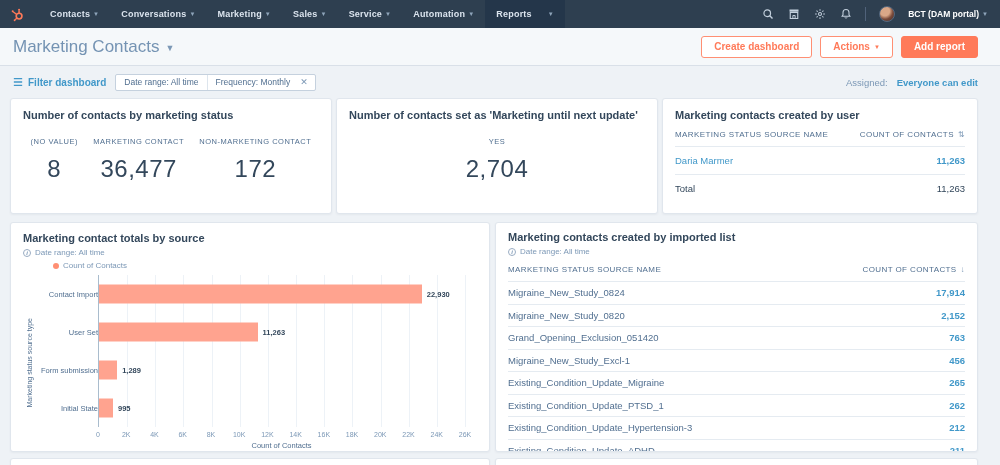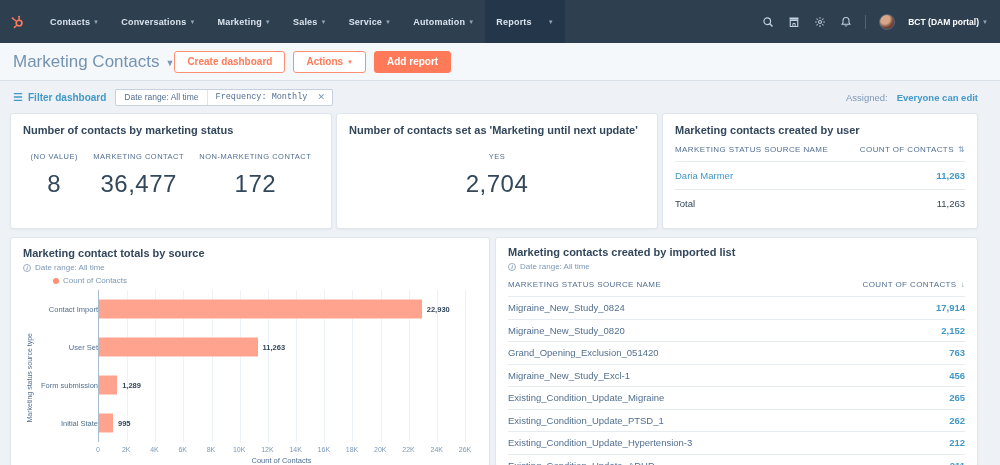--- a/index.html
+++ b/index.html
@@ -1,54 +1,54 @@
 <!DOCTYPE html>
 <html><head>
 <meta charset="utf-8">
 <style>
   * { margin:0; padding:0; box-sizing:border-box; }
   html,body { width:1000px; height:465px; overflow:hidden; background:#eef2f6;
               font-family:"Liberation Sans", sans-serif; }
 
   
-  .topnav { height:43px; background:#2e3f50; display:flex; align-items:stretch; padding:0 12px 0 10px; }
+  .topnav { height:28px; background:#2e3f50; display:flex; align-items:stretch; padding:0 12px 0 10px; }
   .logo { display:flex; align-items:center; margin-right:14px; }
   .navitems { display:flex; align-items:stretch; }
   .navitem { display:flex; align-items:center; gap:3px; padding:0 11px; color:#dbe4ee;
              font-size:9px; font-weight:700; letter-spacing:.2px; cursor:pointer; }
   .navitem.active { background:#24364a;gap:16px; }
   .chev { font-size:6px; color:#8ea4ba; line-height:1; }
   .navspacer { flex:1; }
   .navright { display:flex; align-items:center; gap:13px; }
   .nav-ic { width:13px; height:13px; display:flex; align-items:center; justify-content:center; cursor:pointer; }
   .nav-ic svg { width:12px; height:12px; }
   .navdivider { width:1px; height:14px; background:#50627a; }
   .avatar { width:16px; height:16px; border-radius:50%; cursor:pointer;
             background:radial-gradient(circle at 35% 30%, #d9a788 0 35%, #7a4a3a 60%, #3c2b28 100%); border:1px solid #55687f;}
   .portal { color:#fff; font-size:8.5px; font-weight:700; display:flex; align-items:center; gap:3px; cursor:pointer; }
 
   
   .pagehead { height:38px; background:#f5f8fa; display:flex; align-items:center;
-              justify-content:flex-start; padding:0 34px 0 13px; border-bottom:1px solid #d9e0e8; }
+              justify-content:space-between; padding:0 22px 0 13px; border-bottom:1px solid #d9e0e8; }
   .pagetitle { display:flex; align-items:center; gap:6px; font-size:17px; color:#7493b3; cursor:pointer; }
   .pagetitle .caret { font-size:9px; color:#7c98b6; margin-top:2px; }
   .headbtns { display:flex; gap:8px; }
   .btn { height:22px; padding:0 12px; font-size:10px; font-weight:600; border-radius:3px;
          display:flex; align-items:center; gap:4px; cursor:pointer;
          font-family:"Liberation Sans", sans-serif; }
   .btn.outline { background:#fff; border:1px solid #ff8f73; color:#ff7a59; }
   .btn.primary { background:#ff7a59; border:1px solid #ff7a59; color:#fff; }
 
   
   .filterrow { height:32px; display:flex; align-items:center; gap:9px; padding:0 22px 0 13px; }
   .filterlink { display:flex; align-items:flex-start; gap:5px; color:#4198c9; font-size:10px; font-weight:600; cursor:pointer; }
   .pill { display:flex; align-items:center; background:#fff; border:1px solid #c5d1de; border-radius:2px;
           font-size:8.5px; color:#516f90; height:17px; cursor:pointer; }
   .pillseg { padding:0 8px; display:flex; align-items:center; height:100%; }
-  .pillseg + .pillseg { border-left:1px solid #dde5ed;font-family:Liberation Mono, monospace; }
+  .pillseg + .pillseg { border-left:1px solid #dde5ed; }
   .pillclose { padding:0 7px 0 2px; color:#7c98b6; font-size:9px; cursor:pointer; }
   .frspacer { flex:1; }
   .assigned { font-size:9.5px; color:#7c98b6; }
   .assignedlink { font-size:9.5px; color:#4198c9; font-weight:600; cursor:pointer; }
 
   
   .row1 { display:flex; gap:4px; margin:0 14px 8px 10px; }
   .row2 { display:flex; gap:5px; margin:0 22px 6px 10px; }
   .row3 { display:flex; gap:5px; margin:0 22px 0 10px; }
   .card { background:#fff; border:1px solid #e0e6ed; border-radius:3px; box-shadow:0 1px 2px rgba(45,62,80,.05); overflow:hidden; }

